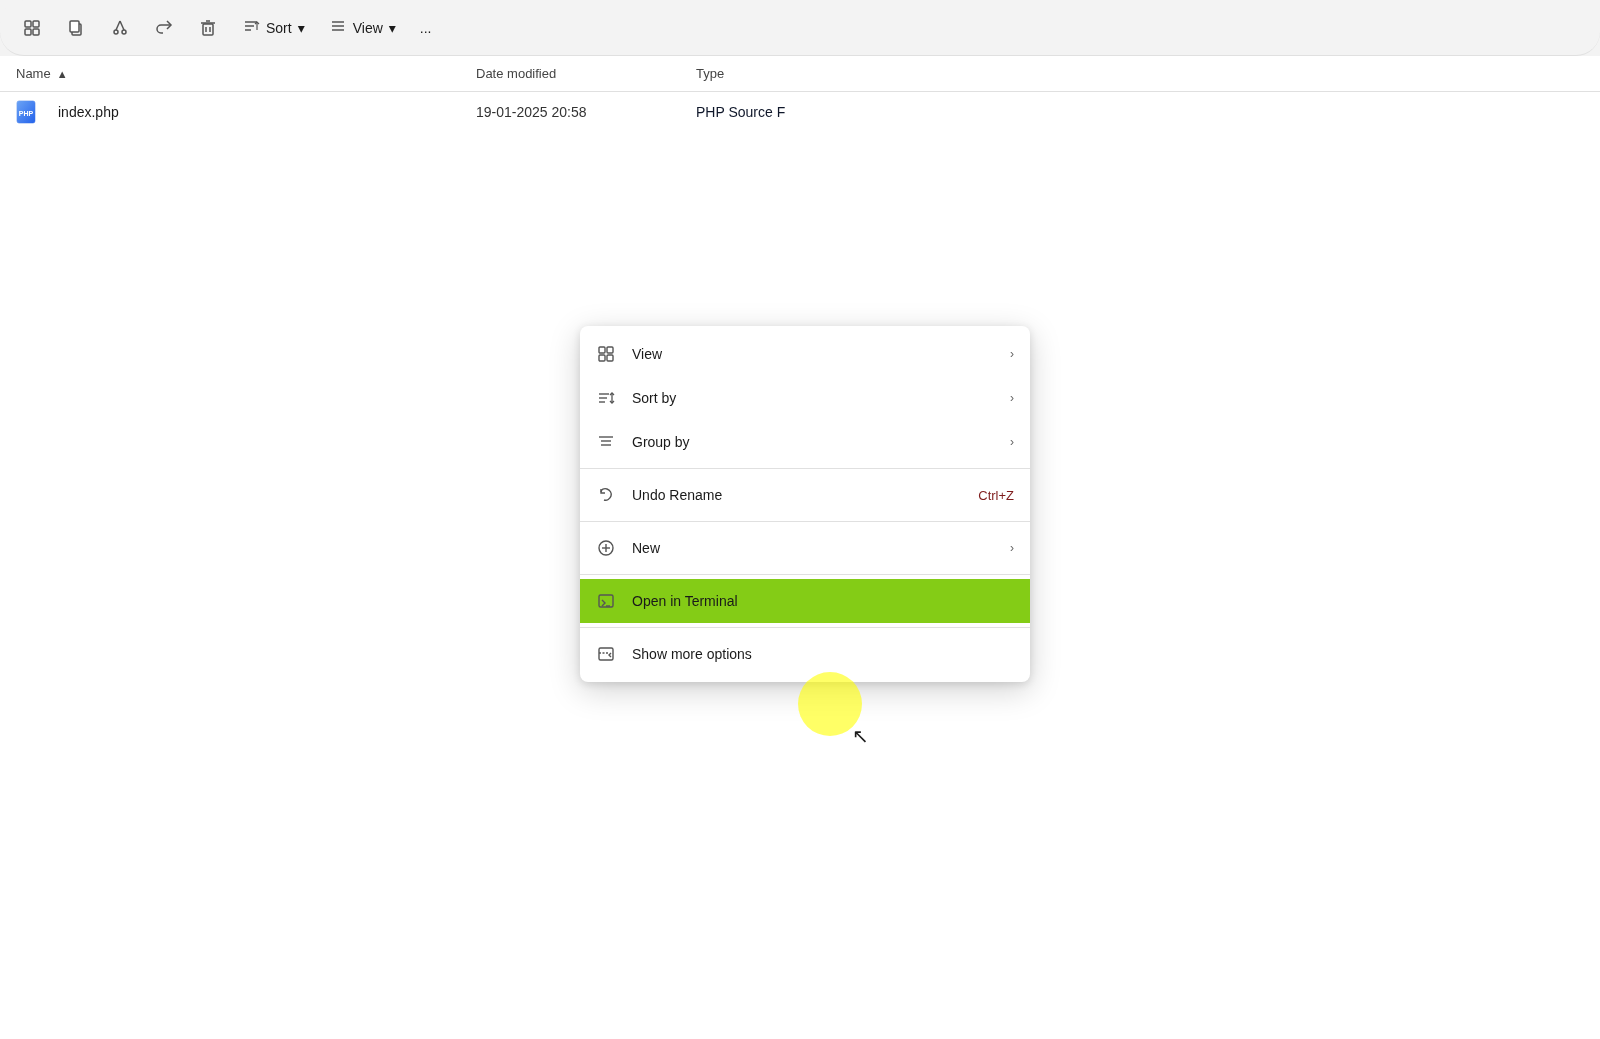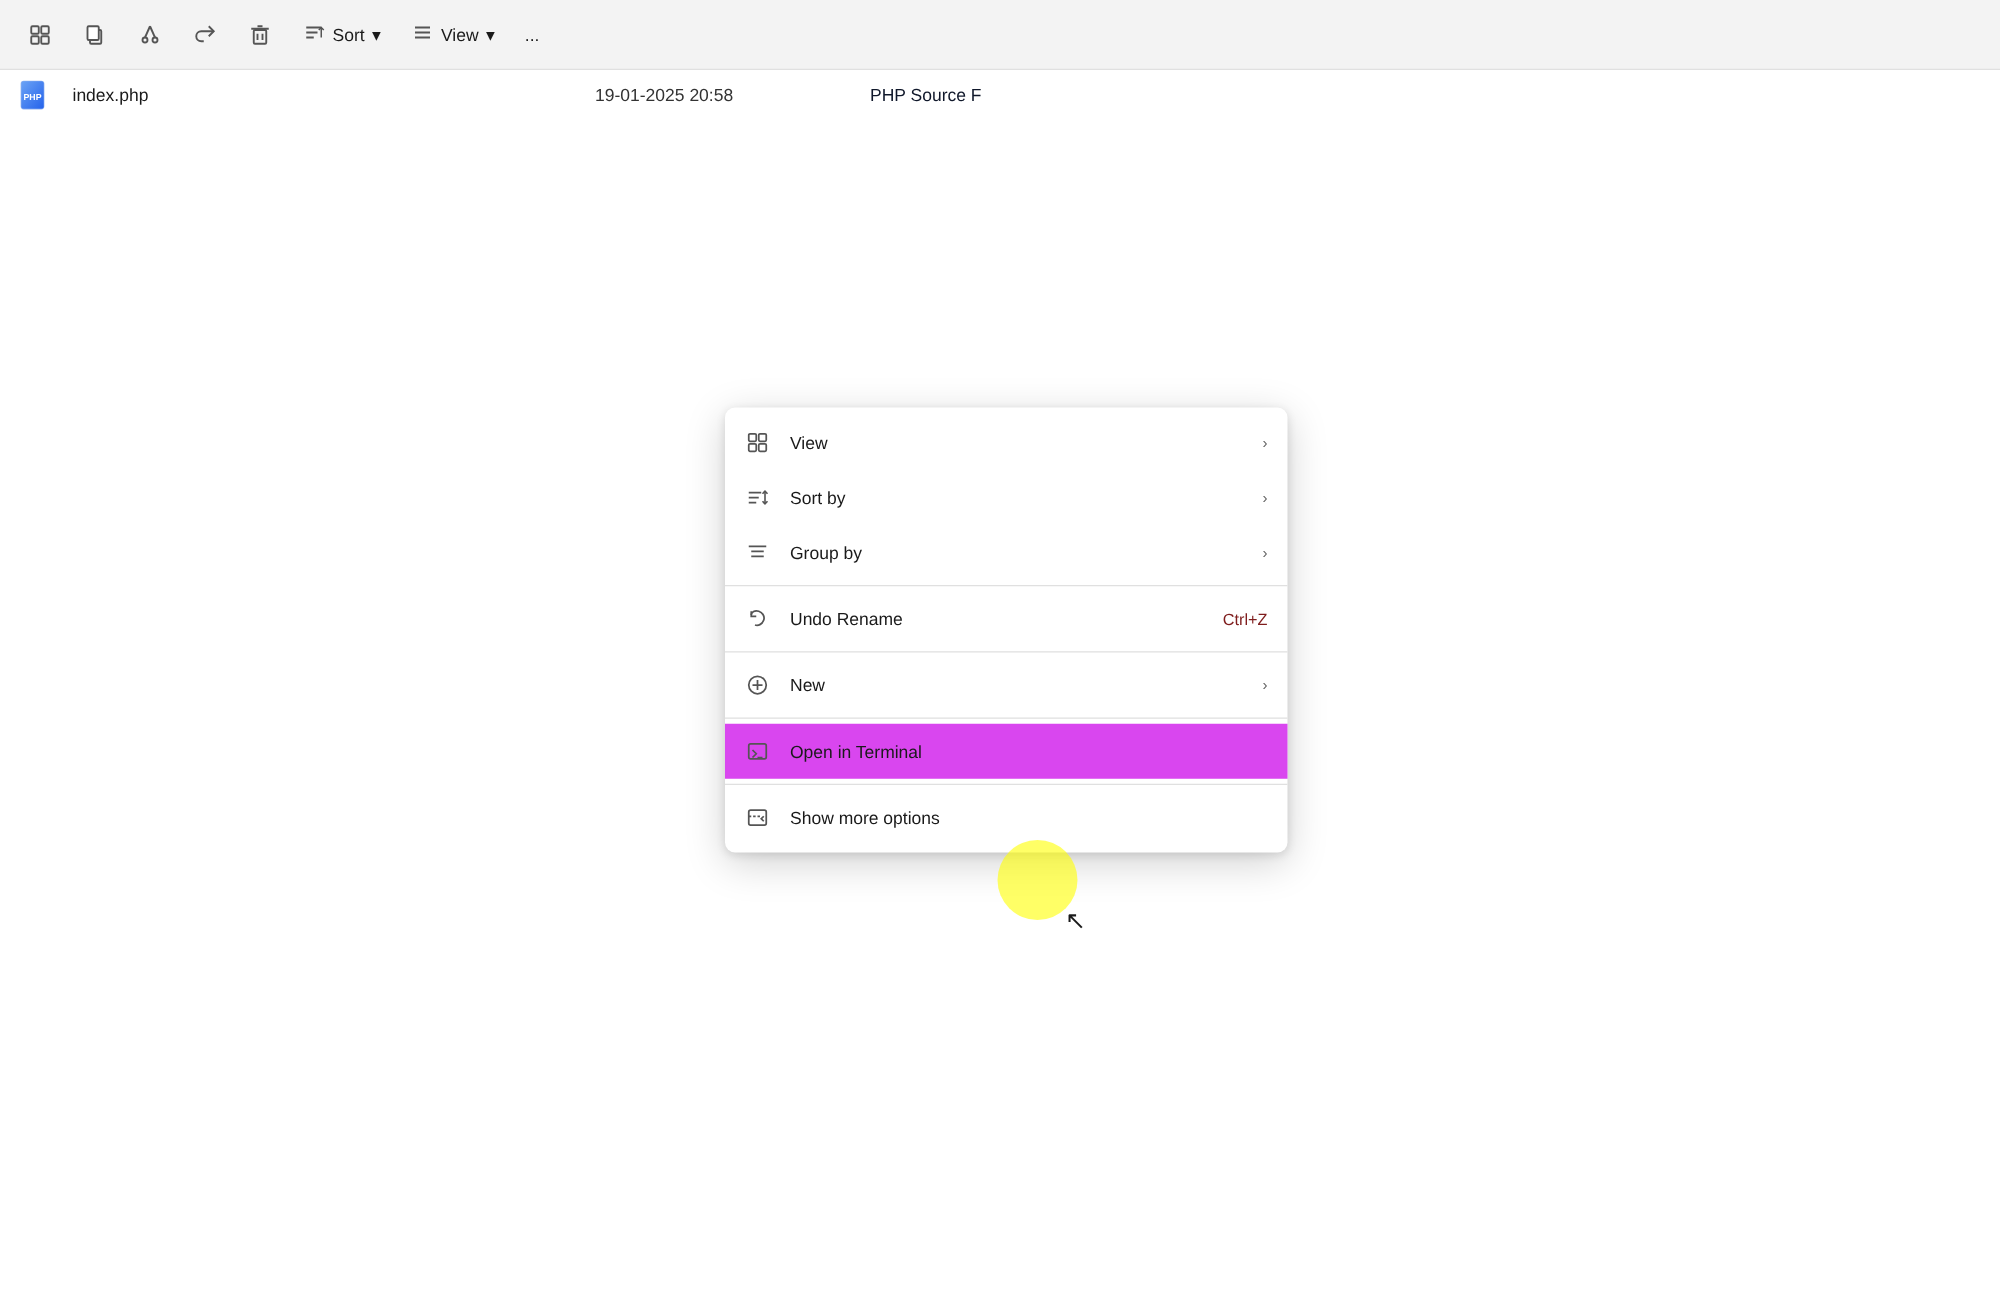--- a/index.html
+++ b/index.html
@@ -21,20 +21,21 @@
 
     
     .toolbar {
       display: flex;
       align-items: center;
       height: 56px;
       padding: 0 12px;
       background: #f3f3f3;
       border-bottom: 1px solid #e0e0e0;
       gap: 4px;
+      border-radius: 24px;
     }
 
     .toolbar-btn {
       display: flex;
       align-items: center;
       justify-content: center;
       width: 40px;
       height: 40px;
       border-radius: 4px;
       border: none;
@@ -153,21 +154,21 @@
       display: flex;
       align-items: center;
       height: 44px;
       padding: 0 16px;
       cursor: pointer;
       gap: 16px;
       position: relative;
     }
 
     .menu-item.highlighted {
-      background: #d946ef;
+      background: #84cc16;
     }
 
     .menu-divider {
       height: 1px;
       background: #e0e0e0;
       margin: 4px 0;
     }
 
     .menu-icon {
       width: 20px;
@@ -287,20 +288,32 @@
     <span>▾</span>
   </button>
 
   <button class="toolbar-btn-text">
     <span>...</span>
   </button>
 </div>
 
 <div class="file-area">
 
+  <div class="column-header">
+    <div class="col-name">
+      <span>Name</span>
+      <span style="font-size:11px;">▲</span>
+    </div>
+    <div class="col-date">
+      <span>Date modified</span>
+    </div>
+    <div class="col-type">
+      <span>Type</span>
+    </div>
+  </div>
 
   <div class="file-row">
     <div class="file-name-cell">
       <div class="file-icon">
         <svg width="20" height="24" viewBox="0 0 20 24">
           <rect x="1" y="1" width="18" height="22" rx="2" fill="#f0f4ff" stroke="#93b4f0" stroke-width="1"></rect>
           <rect x="1" y="1" width="18" height="22" rx="2" fill="url(#phpgrad)"></rect>
           <defs>
             <linearGradient id="phpgrad" x1="0" y1="0" x2="1" y2="1">
               <stop offset="0%" stop-color="#6ba3f5"></stop>

